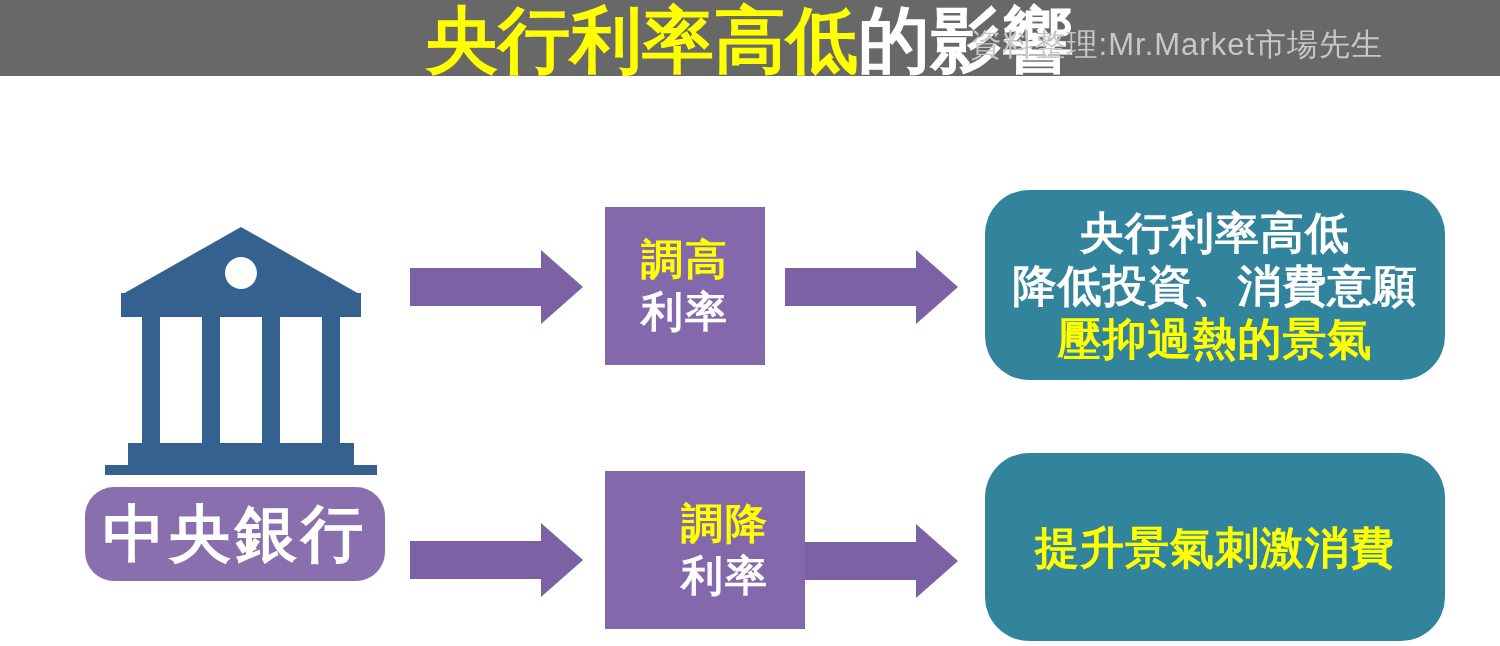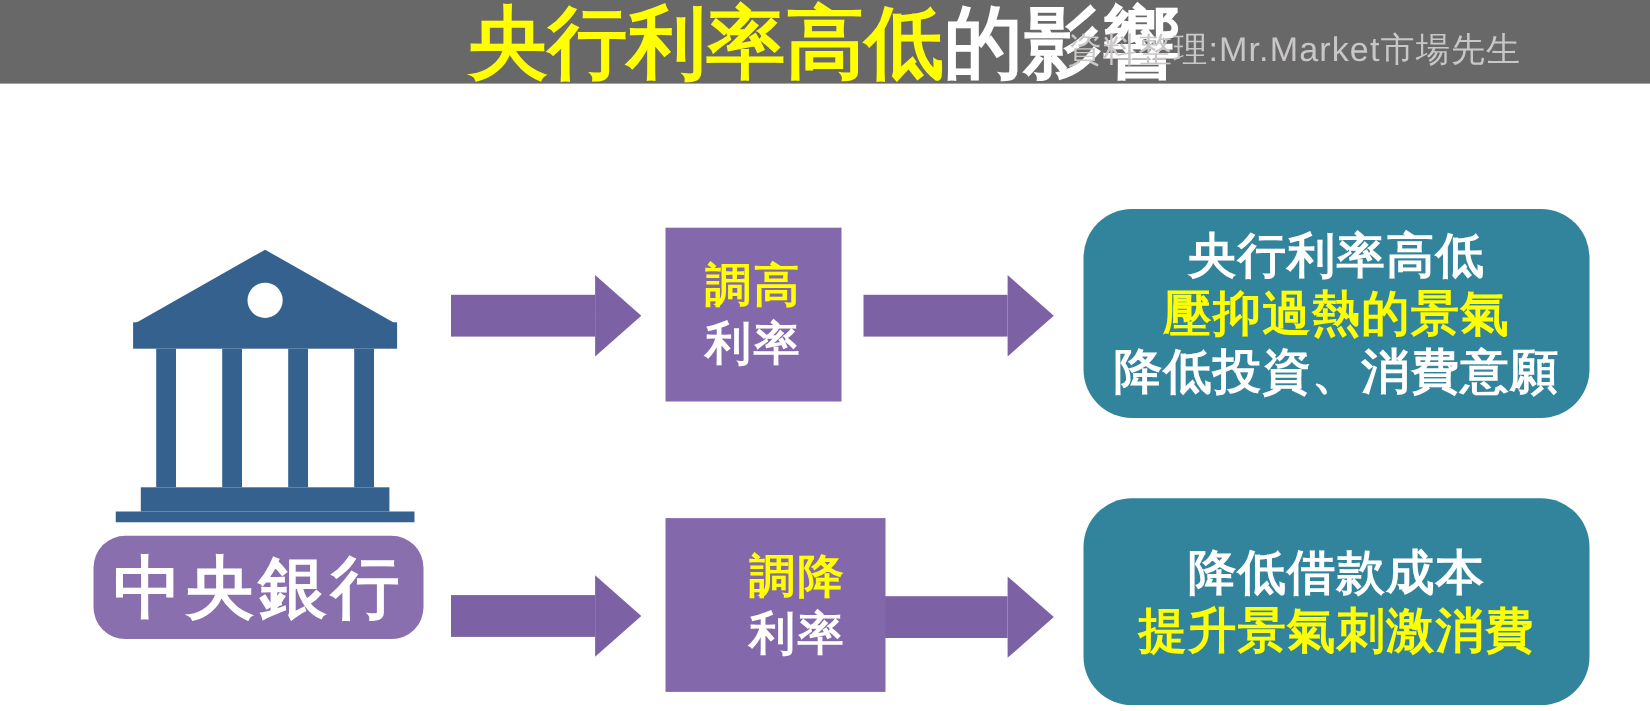--- a/index.html
+++ b/index.html
@@ -122,22 +122,21 @@
       <span class="line hl">調高</span>
       <span class="line">利率</span>
     </div>
     <div class="action-box action-lower">
       <span class="line hl">調降</span>
       <span class="line">利率</span>
     </div>
 
     <div class="effect-box effect-raise">
       <span class="eline">央行利率高低</span>
+      <span class="eline">降低投資、消費意願</span>
       <span class="eline hl">壓抑過熱的景氣</span>
-      <span class="eline">降低投資、消費意願</span>
     </div>
     <div class="effect-box effect-lower">
-      <span class="eline">降低借款成本</span>
       <span class="eline hl">提升景氣刺激消費</span>
     </div>
 
   </main>
 </div>
 
 </body></html>

